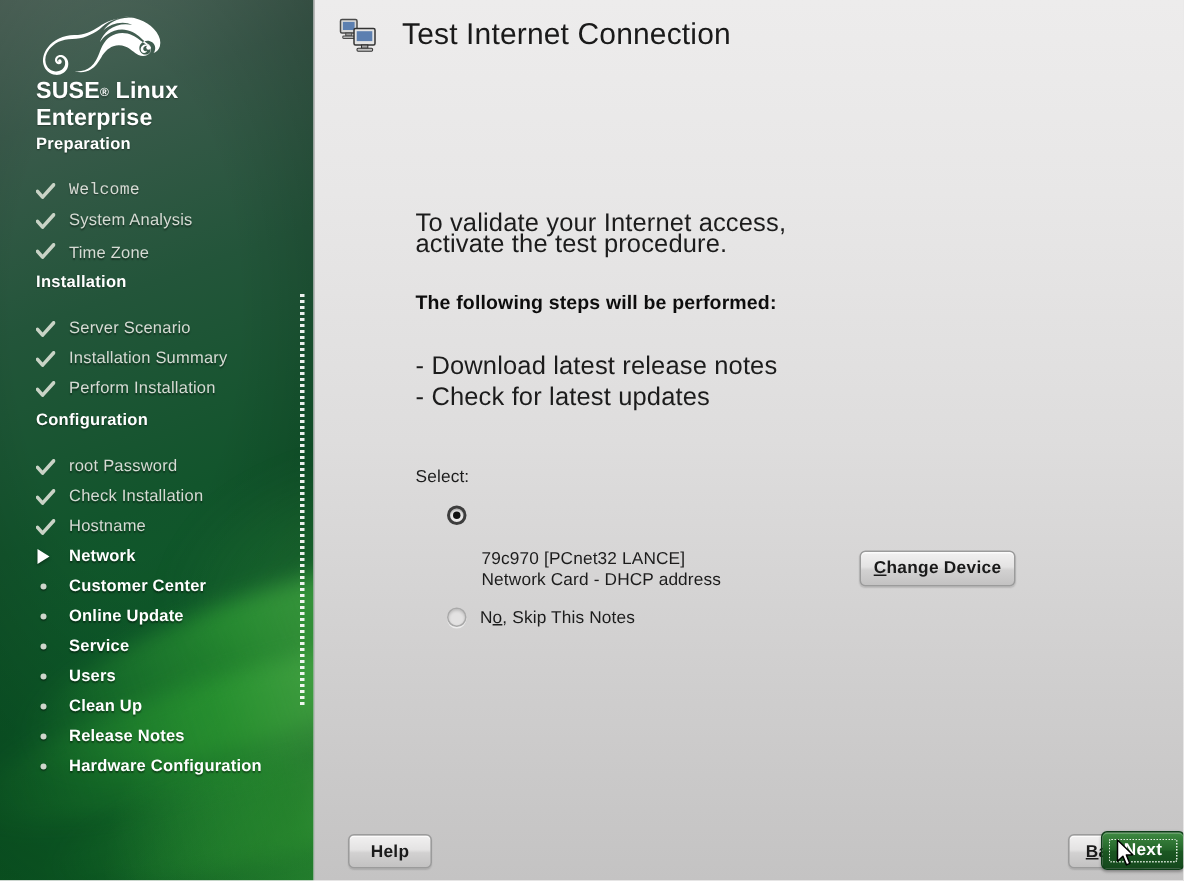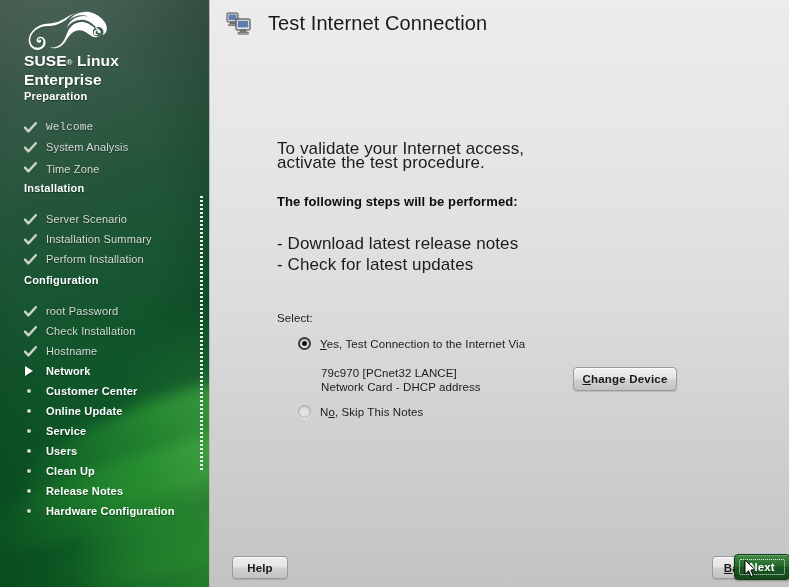--- a/index.html
+++ b/index.html
@@ -520,21 +520,20 @@
 
     <div id="steps-head">The following steps will be performed:</div>
 
     <div class="body-text" id="step1">- Download latest release notes</div>
     <div class="body-text" id="step2">- Check for latest updates</div>
 
     <div id="select-label">Select:</div>
 
     <div class="radio-row" id="radio-yes">
       <span class="radio on"></span>
-      <span class="radio-label"><span class="acc">Y</span><span>es, Test Connection to the Internet Via</span></span>
     </div>
 
     <div id="device-info">79c970 [PCnet32 LANCE]
 Network Card - DHCP address</div>
 
     <div class="btn" id="btn-change-device">
       <span><span class="acc">C</span><span>hange Device</span></span>
     </div>
 
     <div class="radio-row" id="radio-no">

